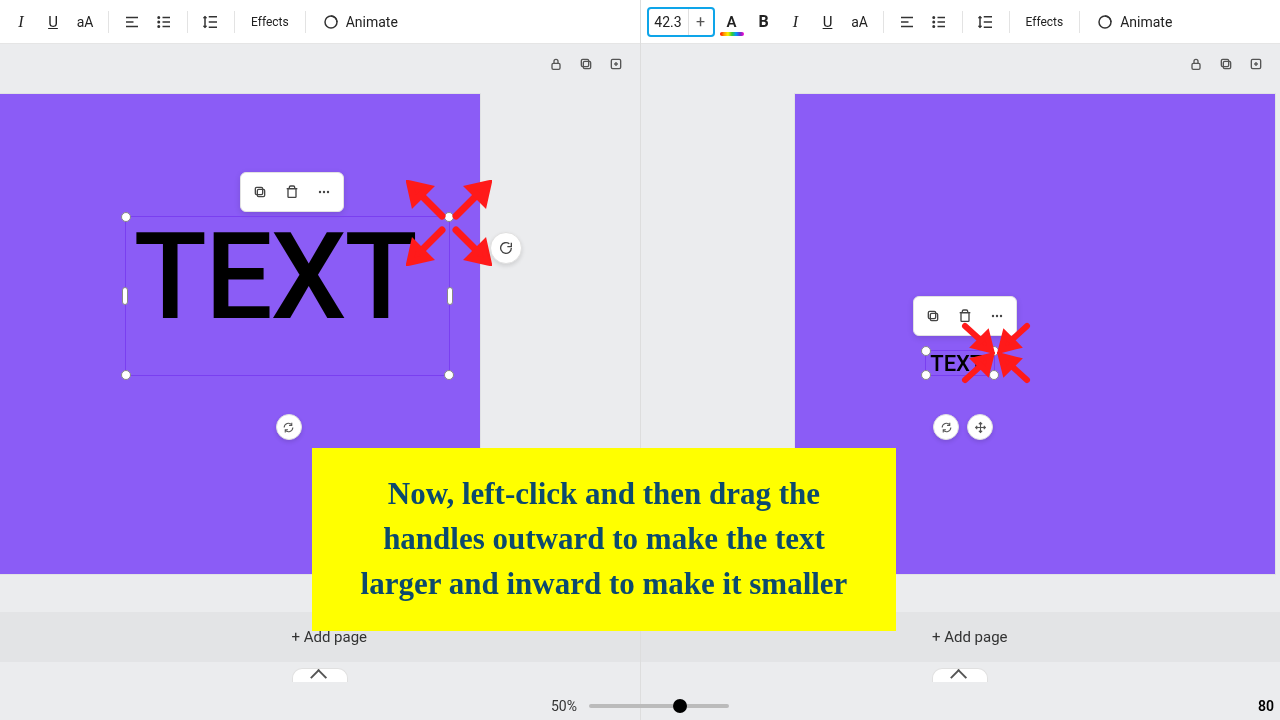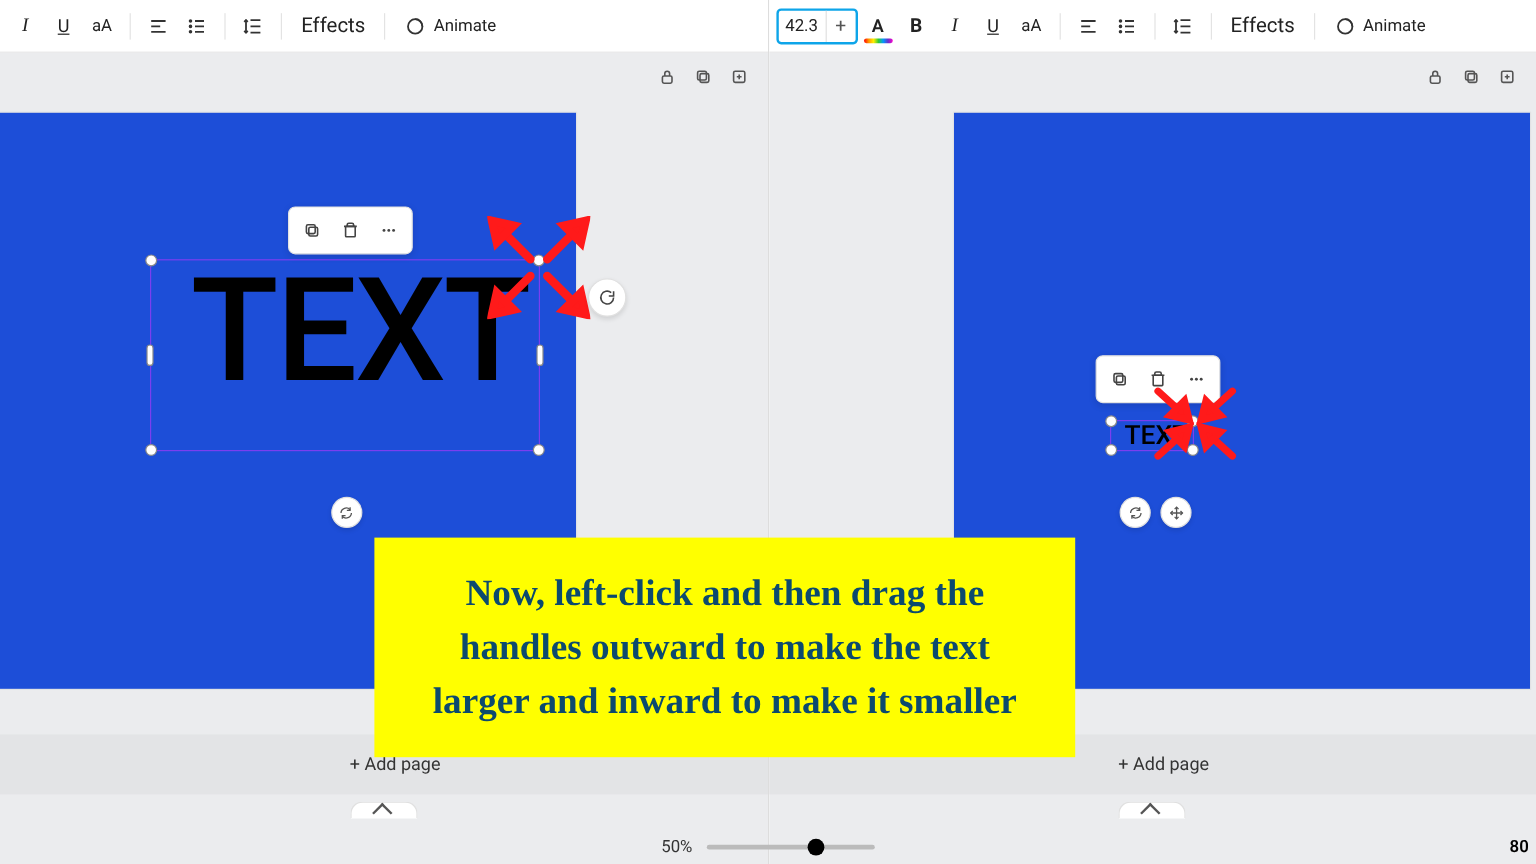--- a/index.html
+++ b/index.html
@@ -44,21 +44,21 @@
     padding: 0 4px;
     border-radius: 4px;
     cursor: pointer;
   }
   .tb-sep {
     width: 1px;
     height: 22px;
     background: #e3e3e3;
     margin: 0 6px;
   }
-  .tb-label { padding: 0 8px; font-size: 17px; color: #222; }
+  .tb-label { padding: 0 8px; font-size: 12px; color: #222; }
   .font-size-box {
     display: flex;
     align-items: center;
     border: 2px solid #0ea5e9;
     border-radius: 4px;
     height: 30px;
     overflow: hidden;
   }
   .font-size-box .minus, .font-size-box .plus {
     width: 24px; text-align: center; cursor: pointer; font-size: 16px; color: #555;
@@ -90,26 +90,25 @@
     position: absolute;
     top: 10px;
     right: 14px;
     display: flex;
     gap: 10px;
     color: #555;
   }
   .page-actions .pa { width: 20px; height: 20px; display:flex; align-items:center; justify-content:center; cursor:pointer; }
 
   .page {
-    background: #1d4ed8;
+    background: #8b5cf6;
     width: 480px;
     height: 480px;
     box-shadow: 0 0 0 1px rgba(0,0,0,0.04);
     position: relative;
-    text-align: right;
   }
   .pane.right .page { margin-left: 150px; }
   .pane.left .page { margin-left: -160px; }
 
   .floating-mini {
     position: absolute;
     background: #fff;
     border: 1px solid #e2e2e2;
     border-radius: 6px;
     box-shadow: 0 2px 6px rgba(0,0,0,0.12);

